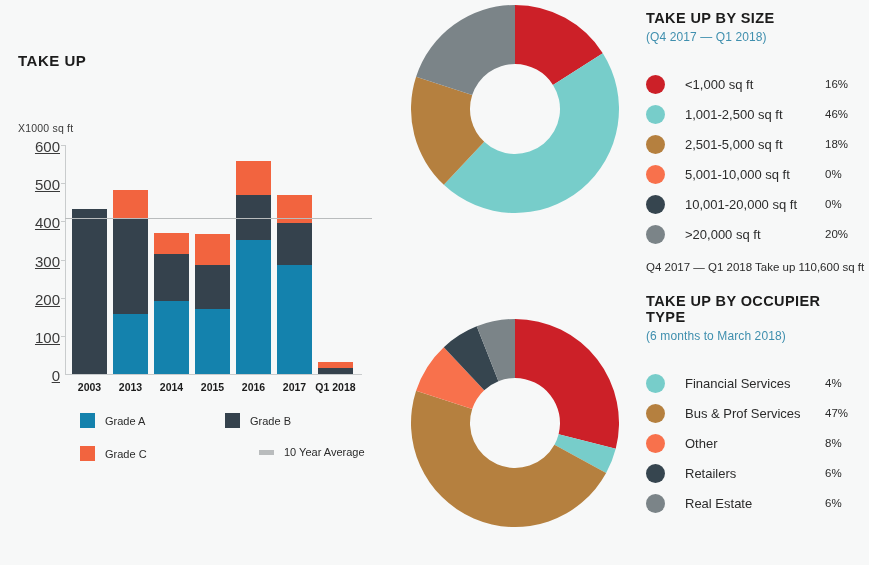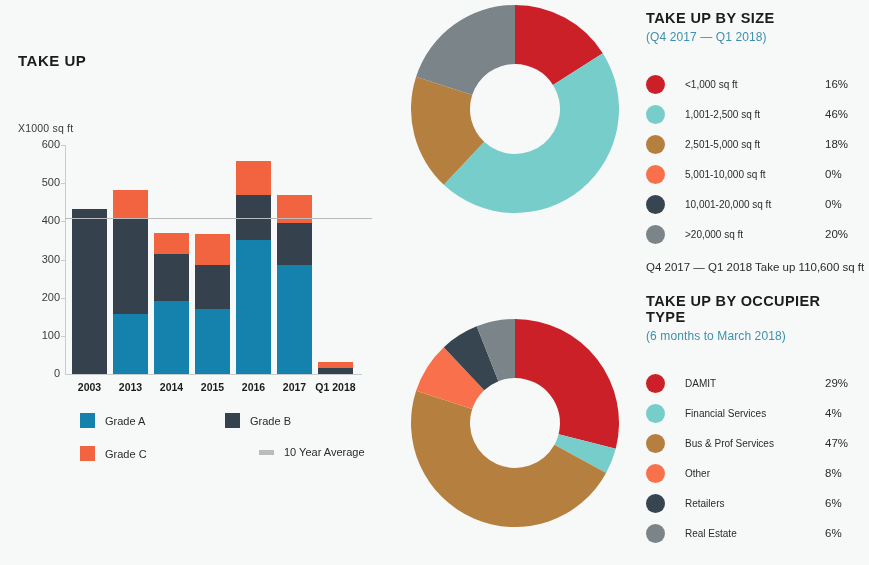--- a/index.html
+++ b/index.html
@@ -20,21 +20,21 @@
     position:absolute;left:18px;top:52px;
     font-size:15px;font-weight:bold;letter-spacing:.5px;color:#1c1c1c;
   }
   #bar-ylabel{
     position:absolute;left:18px;top:122px;
     font-size:10.5px;color:#3a3a3a;letter-spacing:.2px;
   }
   #plot{position:absolute;left:66px;top:145px;width:296px;height:229px;}
   .gridtick{
     position:absolute;left:-46px;width:40px;text-align:right;
-    font-size:11px;color:#3a3a3a;
+    font-size:15px;color:#3a3a3a;text-decoration:underline;
   }
   .tickmark{position:absolute;left:-5px;width:5px;height:1px;background:#c9cccd;}
   #yaxis-line{position:absolute;left:-1px;top:0;width:1px;height:229px;background:#c9cccd;}
   #xaxis-line{position:absolute;left:-1px;top:229px;width:297px;height:1px;background:#c9cccd;}
   .bar{position:absolute;bottom:0;width:35px;}
   .seg{position:absolute;width:100%;left:0;}
   .xlab{
     position:absolute;top:236px;font-size:10.5px;font-weight:bold;
     color:#1c1c1c;text-align:center;white-space:nowrap;
   }
@@ -53,21 +53,21 @@
   .donut{position:absolute;}
   .donut svg{display:block;}
 
   
   .panel{position:absolute;left:646px;width:215px;}
   .p-title{font-size:14.5px;font-weight:bold;letter-spacing:.4px;color:#1c1c1c;}
   .p-sub{font-size:12px;color:#3f8fae;margin-top:4px;letter-spacing:.1px;}
   .rows{margin-top:25px;}
   .row{display:flex;align-items:center;height:30px;}
   .dot{width:19px;height:19px;border-radius:50%;flex:0 0 auto;}
-  .row-lab{font-size:10px;color:#2b2b2b;margin-left:20px;flex:1 1 auto;white-space:nowrap;}
+  .row-lab{font-size:13px;color:#2b2b2b;margin-left:20px;flex:1 1 auto;white-space:nowrap;}
   .row-val{font-size:11.5px;color:#2b2b2b;width:36px;text-align:left;flex:0 0 auto;}
   .p-foot{font-size:11.5px;color:#2b2b2b;margin-top:12px;white-space:nowrap;}
 </style>
 </head>
 <body>
 
 <div id="root">
 
   <div id="bar-panel">
     <div id="bar-title">TAKE UP</div>
@@ -223,25 +223,20 @@
         </div>
       </div>
     <div class="p-foot">Q4 2017 — Q1 2018 Take up 110,600 sq ft</div>
   </div>
 
   <div class="panel" id="panel-occupier" style="top:293px;">
     <div class="p-title">TAKE UP BY OCCUPIER TYPE</div>
     <div class="p-sub">(6 months to March 2018)</div>
     <div class="rows" id="rows-occupier">
         <div class="row">
-          <span class="dot" style="background: rgb(204, 32, 40);"></span>
-          <span class="row-lab">DAMIT</span>
-          <span class="row-val">29%</span>
-        </div>
-        <div class="row">
           <span class="dot" style="background: rgb(119, 205, 202);"></span>
           <span class="row-lab">Financial Services</span>
           <span class="row-val">4%</span>
         </div>
         <div class="row">
           <span class="dot" style="background: rgb(181, 128, 63);"></span>
           <span class="row-lab">Bus &amp; Prof Services</span>
           <span class="row-val">47%</span>
         </div>
         <div class="row">

